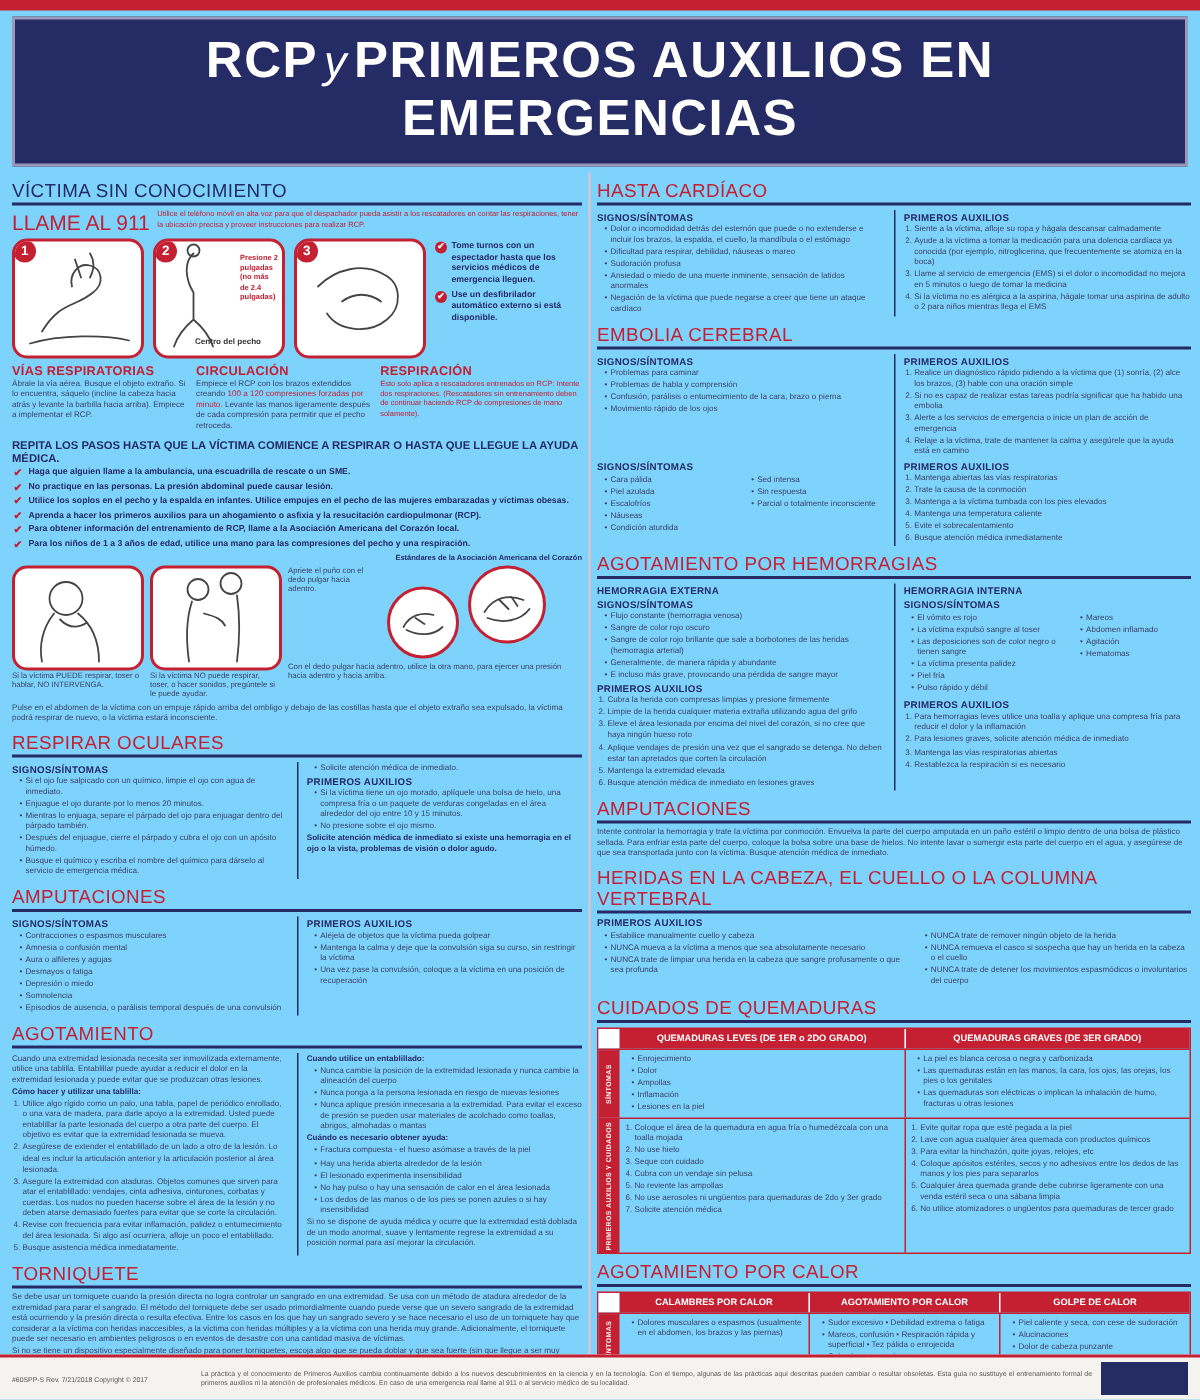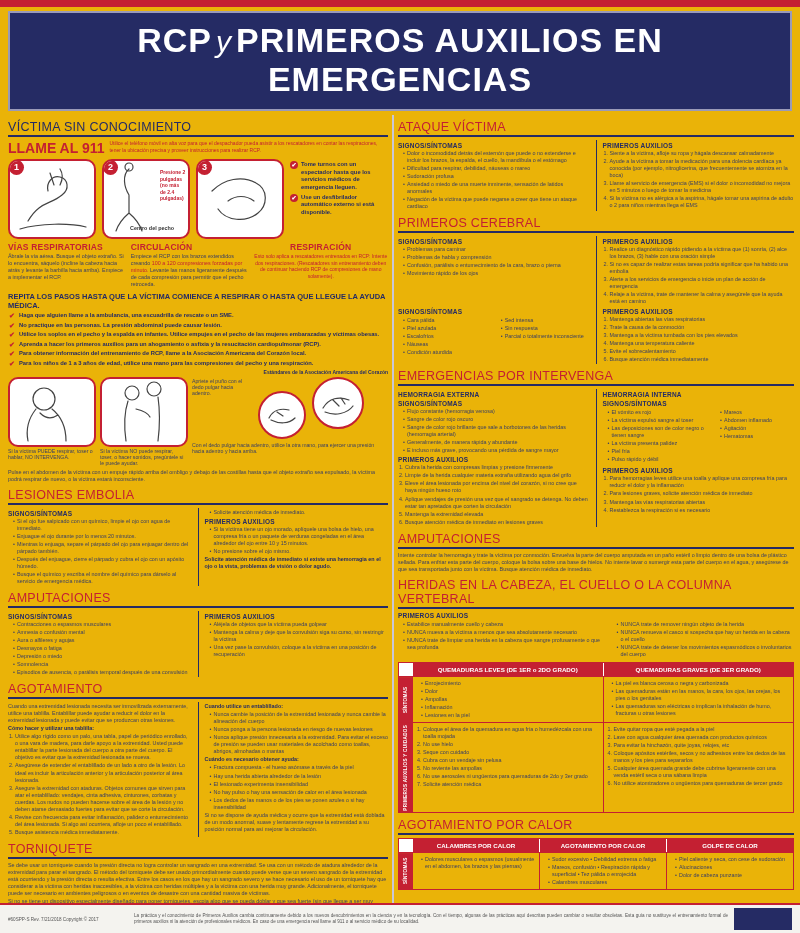--- a/index.html
+++ b/index.html
@@ -1,16 +1,16 @@
 <!DOCTYPE html>
 <html><head>
 <meta charset="utf-8">
 <style>
   html,body{margin:0;padding:0;background:#e9e7ee;}
-  .poster{width:800px;height:933px;background:#eab308;position:relative;font-family:"Liberation Sans",sans-serif;color:#2a2f5e;overflow:hidden;box-sizing:border-box;}
+  .poster{width:800px;height:933px;background:#7dd3fc;position:relative;font-family:"Liberation Sans",sans-serif;color:#2a2f5e;overflow:hidden;box-sizing:border-box;}
   .topstrip{height:7px;background:#c42032;}
   .banner{margin:4px 8px 2px 8px;background:#252b64;border:2px solid #9a9ab8;padding:8px 0 10px 0;text-align:center;}
   .banner .t1{color:#fff;font-weight:bold;font-size:34px;letter-spacing:1px;}
   .banner .t2{color:#fff;font-style:italic;font-size:30px;font-weight:normal;padding:0 4px;}
   .content{display:flex;padding:2px 6px 0 8px;}
   .col-l{width:380px;flex:none;}
   .vdiv{width:2px;background:#c9c7d6;margin:0 4px;flex:none;}
   .col-r{flex:1;min-width:0;}
   .sech{font-size:12.5px;font-weight:normal;letter-spacing:.3px;border-bottom:2px solid #252b64;padding-bottom:1px;margin:5px 0 3px 0;}
   .navy{color:#252b64;} .red{color:#c42032;}
@@ -60,21 +60,21 @@
   <div class="banner">
     <span class="t1"><span>RCP</span><span class="t2">y</span><span>PRIMEROS AUXILIOS EN EMERGENCIAS</span></span>
   </div>
 
   <div class="content">
 
     <div class="col-l">
       <div class="sech navy">VÍCTIMA SIN CONOCIMIENTO</div>
 
       <div style="display:flex;gap:5px;align-items:flex-start;">
-        <div class="red" style="font-size:14px;font-weight:bold;flex:none;">LLAME AL 911</div>
+        <div class="red" style="font-size:14px;font-weight:normal;flex:none;">LLAME AL 911</div>
         <div class="redsm" style="font-weight:normal;">Utilice el teléfono móvil en alta voz para que el despachador pueda asistir a los rescatadores en contar las respiraciones, tener la ubicación precisa y proveer instrucciones para realizar RCP.</div>
       </div>
 
       <div style="display:flex;gap:6px;margin-top:3px;">
         <div class="illbox" style="width:84px;height:76px;">
           <div class="badge">1</div>
           <svg width="84" height="76">
               <path class="sv" d="M18 60 C30 40 40 44 52 34 C60 28 58 18 50 16 C42 14 36 22 38 30"></path>
               <path class="sv" d="M40 12 L44 24 M50 8 C54 14 52 20 50 24"></path>
               <path class="sv" d="M10 68 C30 62 60 62 76 66"></path>
@@ -111,21 +111,21 @@
 
       <div class="abc" style="margin-top:3px;">
         <div style="flex:1.05;">
           <h4>VÍAS RESPIRATORIAS</h4>
           <p>Ábrale la vía aérea. Busque el objeto extraño. Si lo encuentra, sáquelo (incline la cabeza hacia atrás y levante la barbilla hacia arriba). Empiece a implementar el RCP.</p>
         </div>
         <div style="flex:1.05;">
           <h4>CIRCULACIÓN</h4>
           <p><span>Empiece el RCP con los brazos extendidos creando </span><span class="redb">100 a 120 compresiones forzadas por minuto.</span><span> Levante las manos ligeramente después de cada compresión para permitir que el pecho retroceda.</span></p>
         </div>
-        <div style="flex:1.2;text-align:center;">
+        <div style="flex:1.2;">
           <h4>RESPIRACIÓN</h4>
           <p class="redsm" style="font-weight:normal;">Esto solo aplica a rescatadores entrenados en RCP: Intente dos respiraciones. (Rescatadores sin entrenamiento deben de continuar haciendo RCP de compresiones de mano solamente).</p>
         </div>
       </div>
 
       <div class="repeat">REPITA LOS PASOS HASTA QUE LA VÍCTIMA COMIENCE A RESPIRAR O HASTA QUE LLEGUE LA AYUDA MÉDICA.</div>
 
       <ul class="chklist">
 
       <li style="margin-bottom:1.5px;">
@@ -188,21 +188,21 @@
               <svg width="38" height="34">
                   <path class="sv" d="M4 22 C10 12 20 10 30 14 M6 26 C16 30 28 28 34 20 M14 14 L20 20 M22 12 L26 18"></path>
                 </svg>
             </div>
           </div>
           <div class="caption" style="margin-top:3px;">Con el dedo pulgar hacia adentro, utilice la otra mano, para ejercer una presión hacia adentro y hacia arriba.</div>
         </div>
       </div>
       <p style="margin-top:3px;">Pulse en el abdomen de la víctima con un empuje rápido arriba del ombligo y debajo de las costillas hasta que el objeto extraño sea expulsado, la víctima podrá respirar de nuevo, o la víctima estará inconsciente.</p>
 
-      <div class="sech red">LESIONES EMBOLIA</div>
+      <div class="sech red">RESPIRAR OCULARES</div>
       <div class="twocol">
         <div>
           <div class="subh">SIGNOS/SÍNTOMAS</div>
           <ul class="b">
               <li>Si el ojo fue salpicado con un químico, limpie el ojo con agua de inmediato.</li>
               <li>Enjuague el ojo durante por lo menos 20 minutos.</li>
               <li>Mientras lo enjuaga, separe el párpado del ojo para enjuagar dentro del párpado también.</li>
               <li>Después del enjuague, cierre el párpado y cubra el ojo con un apósito húmedo.</li>
               <li>Busque el químico y escriba el nombre del químico para dárselo al servicio de emergencia médica.</li>
             </ul>
@@ -278,21 +278,21 @@
 
       <div class="sech red">TORNIQUETE</div>
       <p>Se debe usar un torniquete cuando la presión directa no logra controlar un sangrado en una extremidad. Se usa con un método de atadura alrededor de la extremidad para parar el sangrado. El método del torniquete debe ser usado primordialmente cuando puede verse que un severo sangrado de la extremidad está ocurriendo y la presión directa o resulta efectiva. Entre los casos en los que hay un sangrado severo y se hace necesario el uso de un torniquete hay que considerar a la víctima con heridas inaccesibles, a la víctima con heridas múltiples y a la víctima con una herida muy grande. Adicionalmente, el torniquete puede ser necesario en ambientes peligrosos o en eventos de desastre con una cantidad masiva de víctimas.</p>
       <p>Si no se tiene un dispositivo especialmente diseñado para poner torniquetes, escoja algo que se pueda doblar y que sea fuerte (sin que llegue a ser muy elástico y apretable). Debe ser lo suficientemente largo como para darle vueltas alrededor de la herida. Buenas opciones: corbatas, bandanas, cinturones, las asas de una mochila o de un bolso, una camisa de algodón o una media de nylon.</p>
 
     </div>
 
     <div class="vdiv"></div>
 
     <div class="col-r">
-      <div class="sech red">ATAQUE VÍCTIMA</div>
+      <div class="sech red">HASTA CARDÍACO</div>
       <div class="twocol">
         <div>
           <div class="subh">SIGNOS/SÍNTOMAS</div>
           <ul class="b">
               <li>Dolor o incomodidad detrás del esternón que puede o no extenderse e incluir los brazos, la espalda, el cuello, la mandíbula o el estómago</li>
               <li>Dificultad para respirar, debilidad, náuseas o mareo</li>
               <li>Sudoración profusa</li>
               <li>Ansiedad o miedo de una muerte inminente, sensación de latidos anormales</li>
               <li>Negación de la víctima que puede negarse a creer que tiene un ataque cardíaco</li>
             </ul>
@@ -301,21 +301,21 @@
           <div class="subh">PRIMEROS AUXILIOS</div>
           <ol>
               <li>Siente a la víctima, afloje su ropa y hágala descansar calmadamente</li>
               <li>Ayude a la víctima a tomar la medicación para una dolencia cardíaca ya conocida (por ejemplo, nitroglicerina, que frecuentemente se atomiza en la boca)</li>
               <li>Llame al servicio de emergencia (EMS) si el dolor o incomodidad no mejora en 5 minutos o luego de tomar la medicina</li>
               <li>Si la víctima no es alérgica a la aspirina, hágale tomar una aspirina de adulto o 2 para niños mientras llega el EMS</li>
             </ol>
         </div>
       </div>
 
-      <div class="sech red">PRIMEROS CEREBRAL</div>
+      <div class="sech red">EMBOLIA CEREBRAL</div>
       <div class="twocol">
         <div>
           <div class="subh">SIGNOS/SÍNTOMAS</div>
           <ul class="b">
               <li>Problemas para caminar</li>
               <li>Problemas de habla y comprensión</li>
               <li>Confusión, parálisis o entumecimiento de la cara, brazo o pierna</li>
               <li>Movimiento rápido de los ojos</li>
             </ul>
         </div>
@@ -354,21 +354,21 @@
               <li>Mantenga abiertas las vías respiratorias</li>
               <li>Trate la causa de la conmoción</li>
               <li>Mantenga a la víctima tumbada con los pies elevados</li>
               <li>Mantenga una temperatura caliente</li>
               <li>Evite el sobrecalentamiento</li>
               <li>Busque atención médica inmediatamente</li>
             </ol>
         </div>
       </div>
 
-      <div class="sech red">EMERGENCIAS POR INTERVENGA</div>
+      <div class="sech red">AGOTAMIENTO POR HEMORRAGIAS</div>
       <div class="twocol">
         <div>
           <div class="subh">HEMORRAGIA EXTERNA</div>
           <div class="subh">SIGNOS/SÍNTOMAS</div>
           <ul class="b">
               <li>Flujo constante (hemorragia venosa)</li>
               <li>Sangre de color rojo oscuro</li>
               <li>Sangre de color rojo brillante que sale a borbotones de las heridas (hemorragia arterial)</li>
               <li>Generalmente, de manera rápida y abundante</li>
               <li>E incluso más grave, provocando una pérdida de sangre mayor</li>
@@ -423,20 +423,21 @@
             <li>NUNCA mueva a la víctima a menos que sea absolutamente necesario</li>
             <li>NUNCA trate de limpiar una herida en la cabeza que sangre profusamente o que sea profunda</li>
           </ul>
         <ul class="b">
             <li>NUNCA trate de remover ningún objeto de la herida</li>
             <li>NUNCA remueva el casco si sospecha que hay un herida en la cabeza o el cuello</li>
             <li>NUNCA trate de detener los movimientos espasmódicos o involuntarios del cuerpo</li>
           </ul>
       </div>
 
+      <div class="sech red">CUIDADOS DE QUEMADURAS</div>
       <div class="rtable">
         <div class="rhead">
           <div class="corner"></div>
           <div class="hcell">QUEMADURAS LEVES (DE 1ER o 2DO GRADO)</div>
           <div class="hcell">QUEMADURAS GRAVES (DE 3ER GRADO)</div>
         </div>
         <div class="trow">
           <div class="tlabel">SÍNTOMAS</div>
           <div class="tcell">
               <ul class="b">

